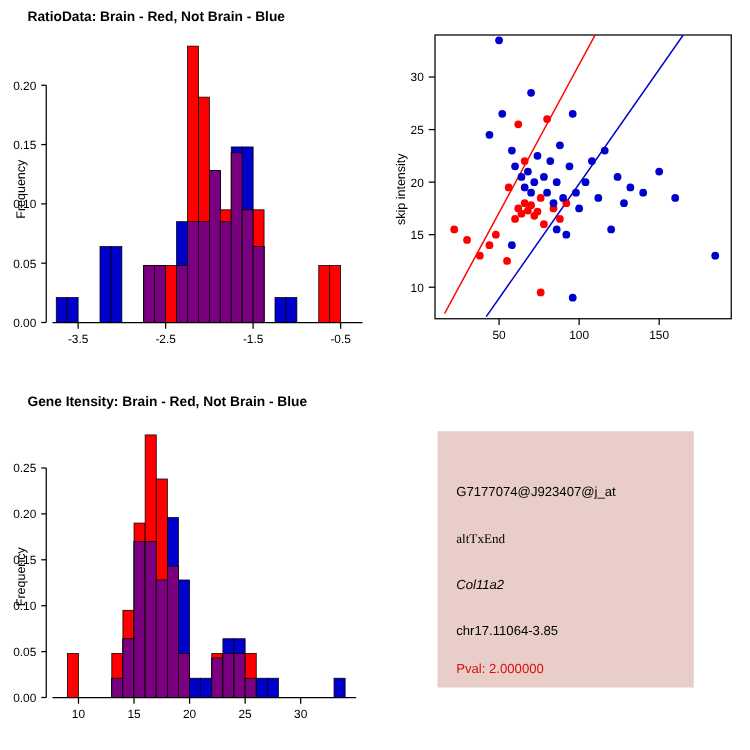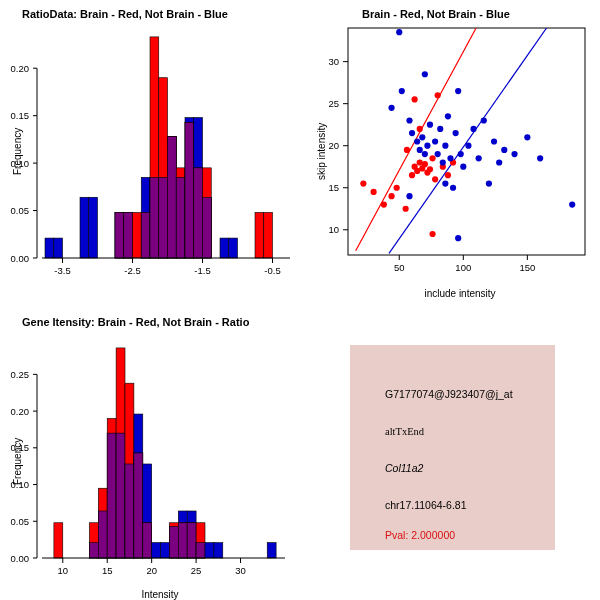--- a/index.html
+++ b/index.html
@@ -29,21 +29,20 @@
   svg{display:block;}
   .infobox{
     background:#e8cdc8;
     position:absolute;
   }
   .infoline{
     font-size:10.5px;
     color:#000;
     position:absolute;
     white-space:nowrap;
-    margin-left:20px;
   }
   .infoline.pval{color:#d81111;}
 </style>
 </head>
 <body>
 
 <div class="panel" style="left:0px;top:0px;width:300px;height:300px;">
   <div class="ptitle" style="position:absolute;left:22px;top:8px;">RatioData: Brain - Red, Not Brain - Blue</div>
 
   <svg id="svg-hist-ratio" width="300" height="300">
@@ -105,21 +104,20 @@
       <line x1="202.5" y1="258" x2="202.5" y2="263" stroke="#000" stroke-width="1"></line>
       <text x="202.5" y="274" font-family="&quot;Liberation Sans&quot;, sans-serif" font-size="9.5" fill="#000" text-anchor="middle">-1.5</text>
       <line x1="272.5" y1="258" x2="272.5" y2="263" stroke="#000" stroke-width="1"></line>
       <text x="272.5" y="274" font-family="&quot;Liberation Sans&quot;, sans-serif" font-size="9.5" fill="#000" text-anchor="middle">-0.5</text>
     </svg>
 
   <div class="ylab-rot" style="left:12px;top:175px;">Frequency</div>
 </div>
 
 <div class="panel" style="left:300px;top:0px;width:300px;height:300px;">
-  <div class="ptitle" style="position:absolute;left:62px;top:8px;">Brain - Red, Not Brain - Blue</div>
 
   <svg id="svg-scatter" width="300" height="300">
       <rect x="48" y="28" width="237" height="227" fill="none" stroke="#000" stroke-width="1"></rect>
       <clipPath id="scclip">
         <rect x="48" y="28" width="237" height="227"></rect>
       </clipPath>
       <g clip-path="url(#scclip)">
         <line x1="55.68648648648649" y1="250.7962962962963" x2="176.10810810810813" y2="28" stroke="#ff0000" stroke-width="1.2"></line>
         <line x1="88.99459459459459" y1="253.31851851851852" x2="246.56756756756758" y2="28" stroke="#0000cd" stroke-width="1.2"></line>
         <circle cx="63.372972972972974" cy="183.53703703703704" r="3.1" fill="#ff0000"></circle>
@@ -198,25 +196,24 @@
       <text x="39" y="191.24074074074076" font-family="&quot;Liberation Sans&quot;, sans-serif" font-size="9.5" fill="#000" text-anchor="end">15</text>
       <line x1="48" y1="145.7037037037037" x2="43" y2="145.7037037037037" stroke="#000" stroke-width="1"></line>
       <text x="39" y="149.2037037037037" font-family="&quot;Liberation Sans&quot;, sans-serif" font-size="9.5" fill="#000" text-anchor="end">20</text>
       <line x1="48" y1="103.66666666666669" x2="43" y2="103.66666666666669" stroke="#000" stroke-width="1"></line>
       <text x="39" y="107.16666666666669" font-family="&quot;Liberation Sans&quot;, sans-serif" font-size="9.5" fill="#000" text-anchor="end">25</text>
       <line x1="48" y1="61.62962962962962" x2="43" y2="61.62962962962962" stroke="#000" stroke-width="1"></line>
       <text x="39" y="65.12962962962962" font-family="&quot;Liberation Sans&quot;, sans-serif" font-size="9.5" fill="#000" text-anchor="end">30</text>
     </svg>
 
   <div class="ylab-rot" style="left:16px;top:180px;">skip intensity</div>
-  <div class="axlabel" style="position:absolute;left:40px;top:288px;width:240px;">include intensity</div>
 </div>
 
 <div class="panel" style="left:0px;top:300px;width:300px;height:300px;">
-  <div class="ptitle" style="position:absolute;left:22px;top:16px;">Gene Itensity: Brain - Red, Not Brain - Ratio</div>
+  <div class="ptitle" style="position:absolute;left:22px;top:16px;">Gene Itensity: Brain - Red, Not Brain - Blue</div>
 
   <svg id="svg-hist-intensity" width="300" height="300">
       <rect x="53.888888888888886" y="222.7448275862069" width="8.888888888888893" height="35.255172413793105" fill="#ff0000" stroke="#000" stroke-width="0.6"></rect>
       <rect x="89.44444444444444" y="242.5758620689655" width="8.888888888888886" height="15.424137931034494" fill="#0000cd" stroke="#000" stroke-width="0.6"></rect>
       <rect x="89.44444444444444" y="222.7448275862069" width="8.888888888888886" height="35.255172413793105" fill="#ff0000" stroke="#000" stroke-width="0.6"></rect>
       <rect x="89.44444444444444" y="242.5758620689655" width="8.888888888888886" height="15.424137931034494" fill="#7a0080" stroke="#000" stroke-width="0.6"></rect>
       <rect x="98.33333333333333" y="210.99310344827586" width="8.8888888888889" height="47.00689655172414" fill="#0000cd" stroke="#000" stroke-width="0.6"></rect>
       <rect x="98.33333333333333" y="188.22413793103448" width="8.8888888888889" height="69.77586206896552" fill="#ff0000" stroke="#000" stroke-width="0.6"></rect>
       <rect x="98.33333333333333" y="210.99310344827586" width="8.8888888888889" height="47.00689655172414" fill="#7a0080" stroke="#000" stroke-width="0.6"></rect>
       <rect x="107.22222222222223" y="133.13793103448273" width="8.888888888888886" height="124.86206896551727" fill="#0000cd" stroke="#000" stroke-width="0.6"></rect>
@@ -271,24 +268,23 @@
       <text x="107.22222222222223" y="274" font-family="&quot;Liberation Sans&quot;, sans-serif" font-size="9.5" fill="#000" text-anchor="middle">15</text>
       <line x1="151.66666666666666" y1="258" x2="151.66666666666666" y2="263" stroke="#000" stroke-width="1"></line>
       <text x="151.66666666666666" y="274" font-family="&quot;Liberation Sans&quot;, sans-serif" font-size="9.5" fill="#000" text-anchor="middle">20</text>
       <line x1="196.11111111111111" y1="258" x2="196.11111111111111" y2="263" stroke="#000" stroke-width="1"></line>
       <text x="196.11111111111111" y="274" font-family="&quot;Liberation Sans&quot;, sans-serif" font-size="9.5" fill="#000" text-anchor="middle">25</text>
       <line x1="240.55555555555554" y1="258" x2="240.55555555555554" y2="263" stroke="#000" stroke-width="1"></line>
       <text x="240.55555555555554" y="274" font-family="&quot;Liberation Sans&quot;, sans-serif" font-size="9.5" fill="#000" text-anchor="middle">30</text>
     </svg>
 
   <div class="ylab-rot" style="left:12px;top:185px;">Frequency</div>
-  <div class="axlabel" style="position:absolute;left:35px;top:289px;width:250px;">Intensity</div>
 </div>
 
 <div class="panel" style="left:300px;top:300px;width:300px;height:300px;">
   <div class="infobox" style="left:50px;top:45px;width:205px;height:205px;">
   </div>
   <div class="infoline" style="left:65px;top:88px;">G7177074@J923407@j_at</div>
   <div class="infoline" style="left:65px;top:126px;font-family:Liberation Serif, serif;">altTxEnd</div>
   <div class="infoline" style="left:65px;top:162px;font-style:italic;">Col11a2</div>
-  <div class="infoline" style="left:65px;top:199px;">chr17.11064-6.81</div>
+  <div class="infoline" style="left:65px;top:199px;">chr17.11064-3.85</div>
   <div class="infoline pval" style="left:65px;top:229px;">Pval: 2.000000</div>
 </div>
 
 </body></html>

